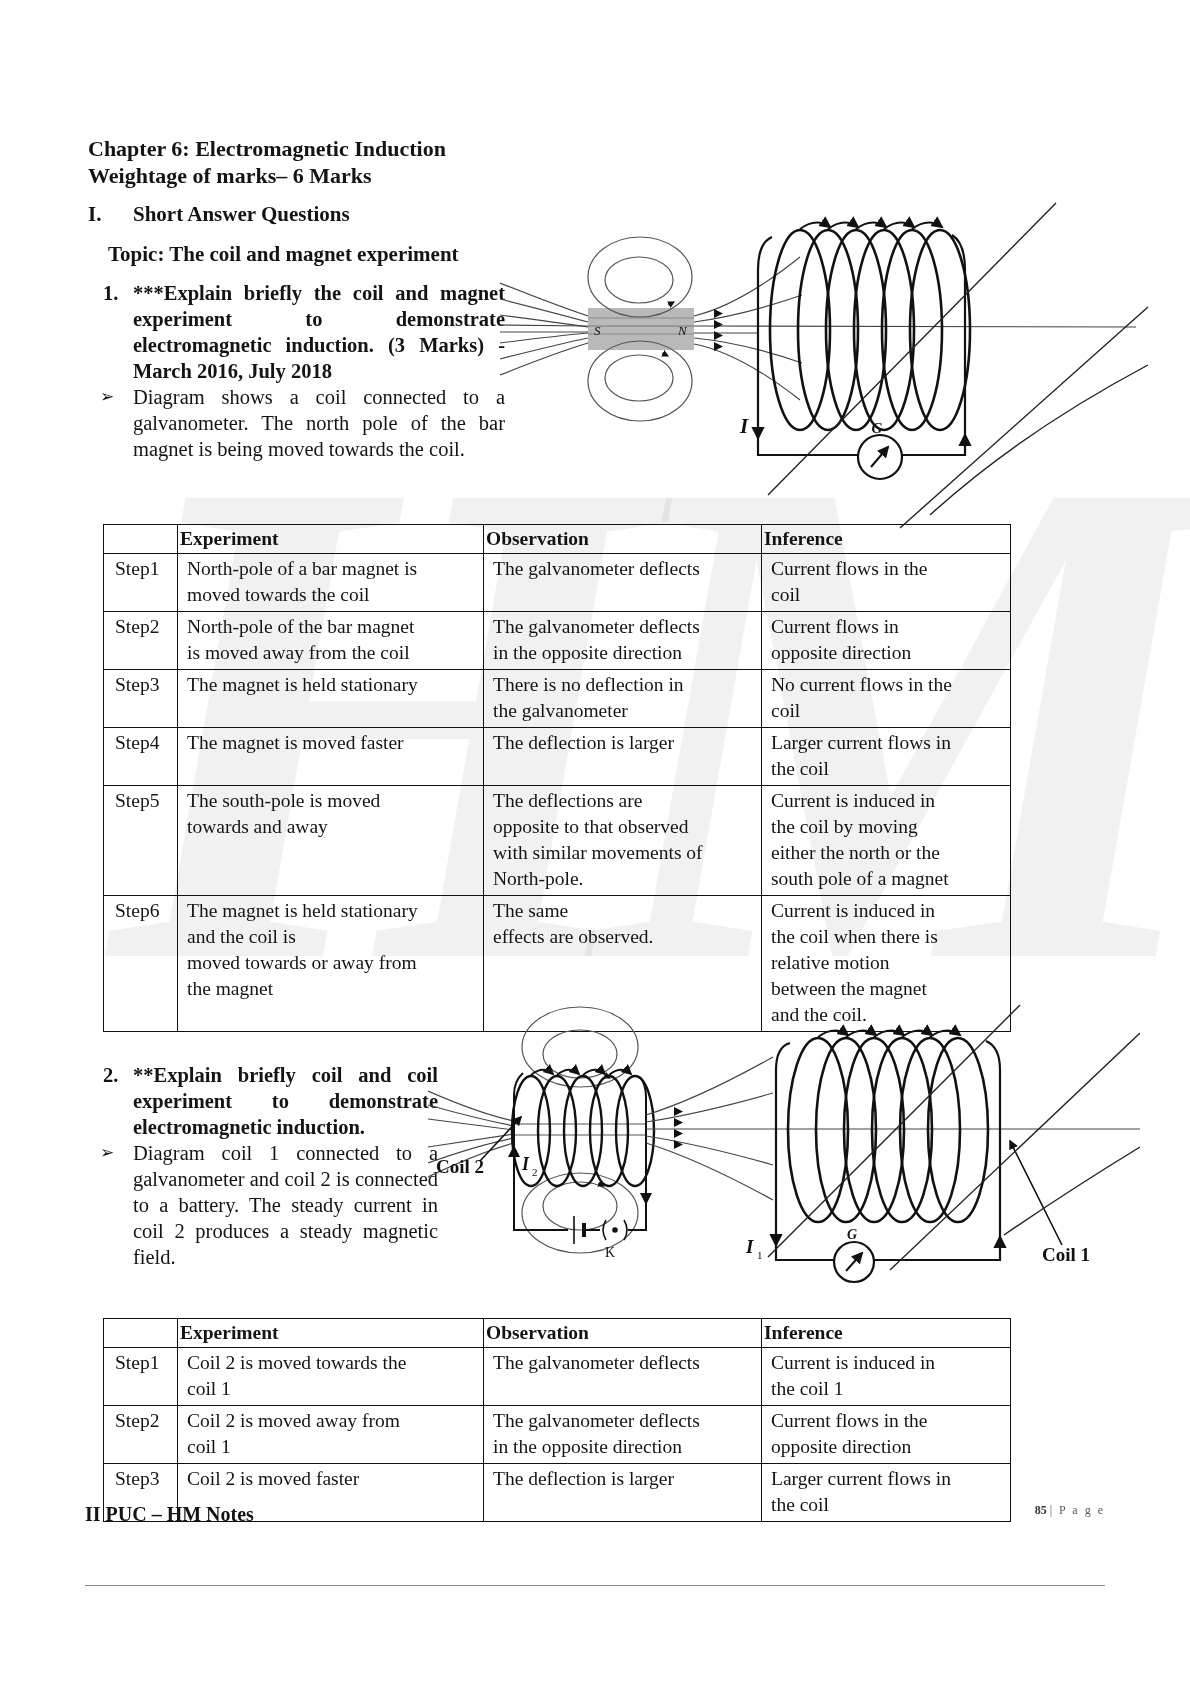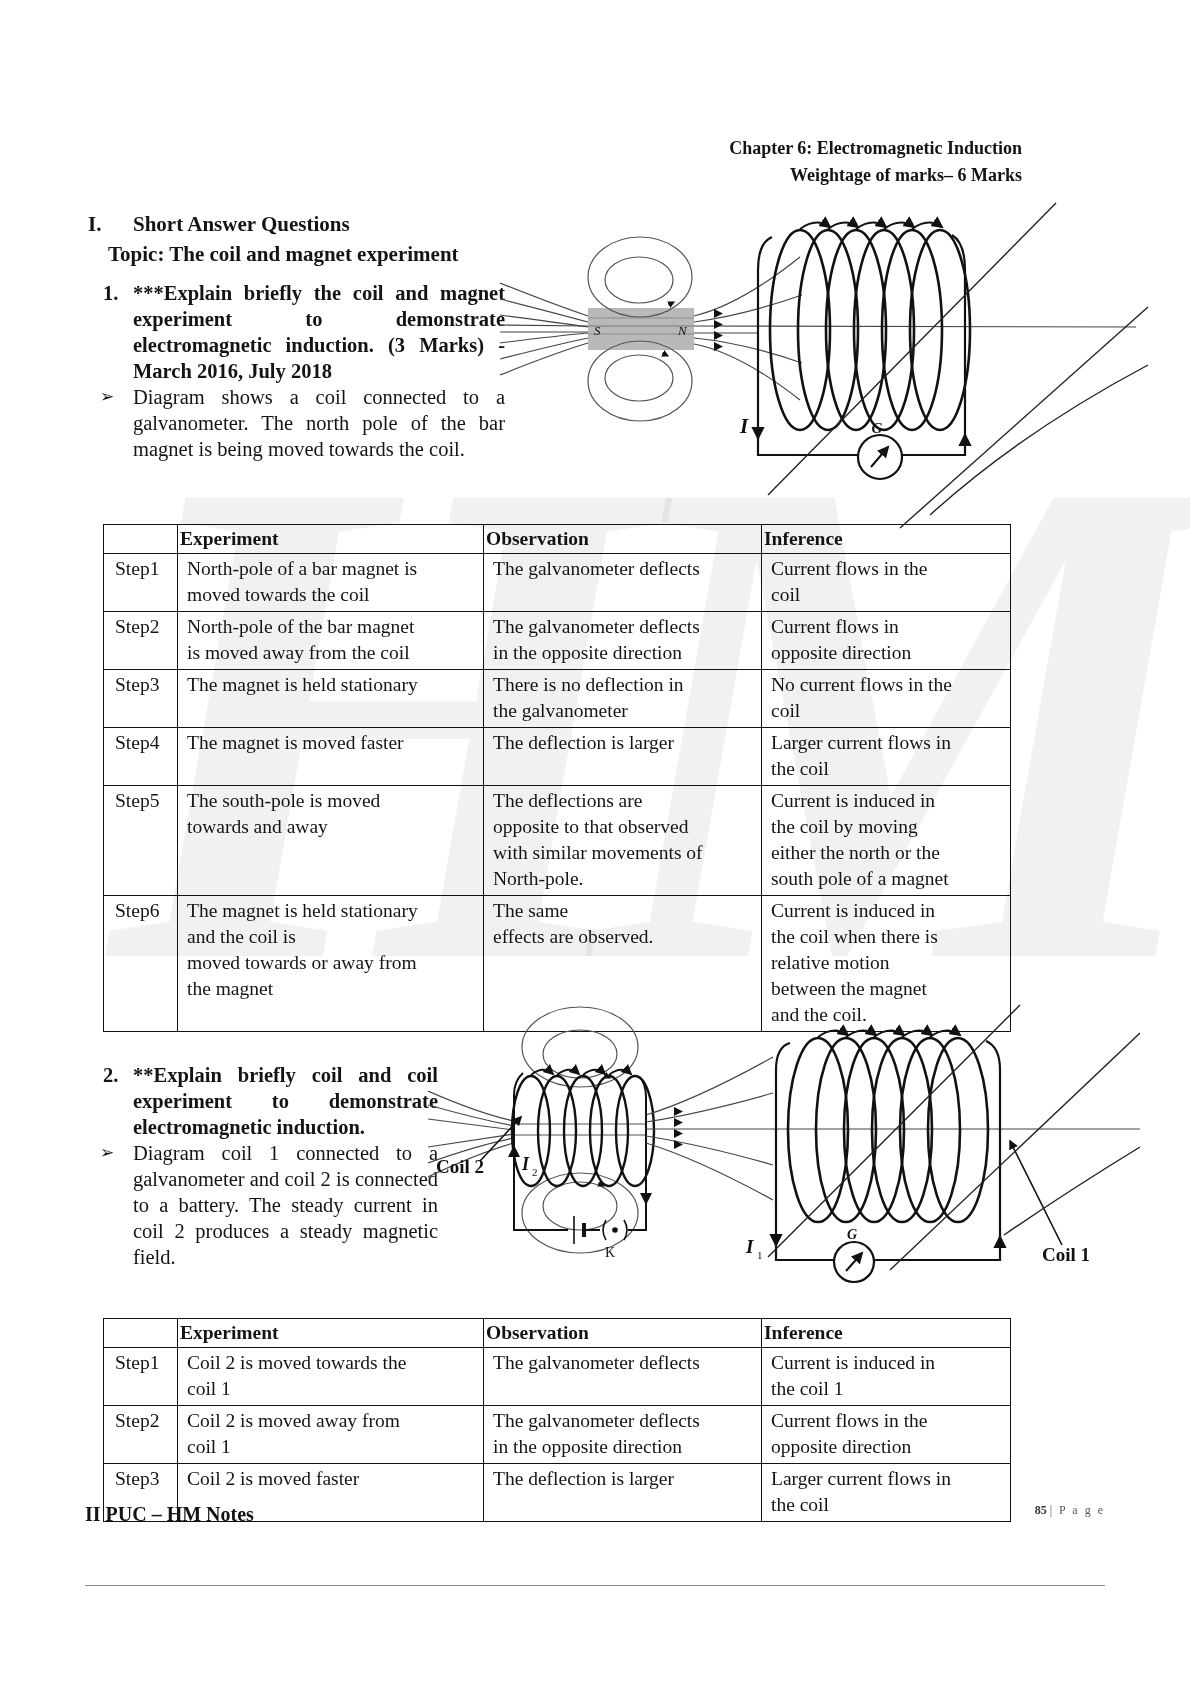--- a/index.html
+++ b/index.html
@@ -14,24 +14,24 @@
   .watermark{
     position:absolute;left:110px;top:370px;
     font-size:700px;font-weight:bold;font-style:italic;
     letter-spacing:-60px;line-height:1;
     color:rgba(60,60,60,0.07);
     z-index:0;user-select:none;
   }
   .content{position:relative;z-index:1;}
   .title-block{
     position:absolute;left:88px;top:135px;width:934px;
-    text-align:right;font-weight:bold;font-size:18px;line-height:27px;
+    text-align:left;font-weight:bold;font-size:22px;line-height:27px;
   }
   .section-line{
-    position:absolute;left:88px;top:212px;width:900px;
+    position:absolute;left:88px;top:202px;width:900px;
     font-weight:bold;font-size:21px;
   }
   .section-line .numeral{display:inline-block;width:45px;}
   .topic-line{
     position:absolute;left:108px;top:242px;
     font-weight:bold;font-size:21px;
   }
   .qblock{position:absolute;font-size:20.5px;line-height:26px;}
   .qblock .qnum{position:absolute;left:-30px;top:0;font-weight:bold;}
   .qblock .qtext{font-weight:bold;text-align:justify;}

